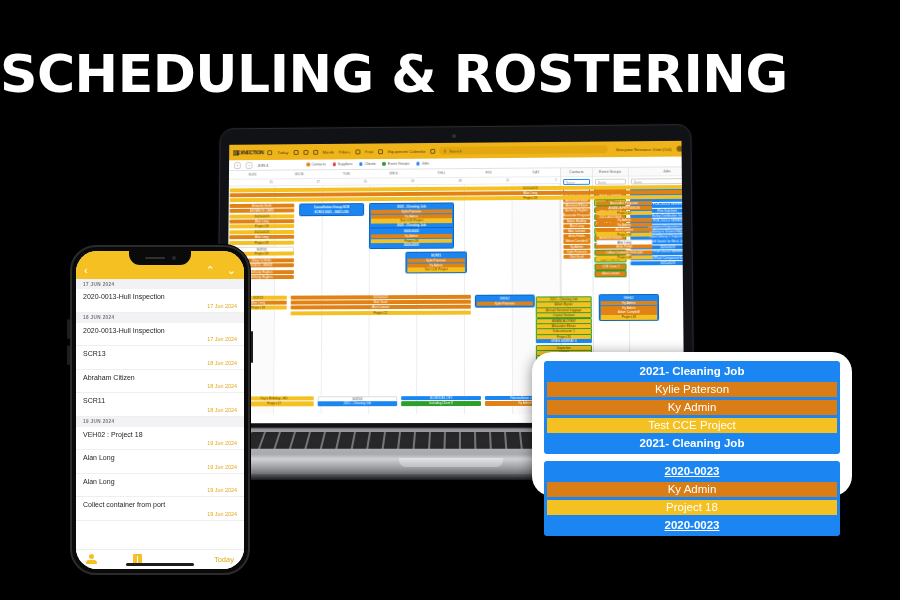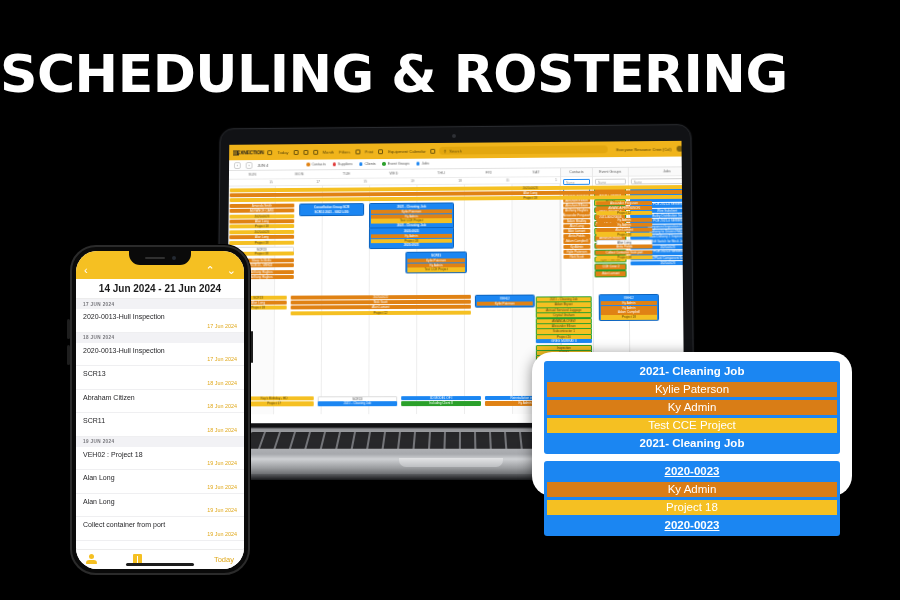--- a/index.html
+++ b/index.html
@@ -544,21 +544,20 @@
   <div id="phone-screen">
     <div class="ph-topbar">
       <div class="ph-navrow">
         <span class="chev">‹</span>
         <span class="right">
           <span class="chev">⌃</span>
           <span class="chev">⌄</span>
         </span>
       </div>
     </div>
-    <div class="ph-range">14 Jun 2024 - 21 Jun 2024</div>
     <div class="ph-list" id="ph-list">
         <div class="ph-group">17 JUN 2024</div>
         <div class="ph-row">
           <div class="t">2020-0013-Hull Inspection</div>
           <div class="d">17 Jun 2024</div>
         </div>
         <div class="ph-group">18 JUN 2024</div>
         <div class="ph-row">
           <div class="t">2020-0013-Hull Inspection</div>
           <div class="d">17 Jun 2024</div>

